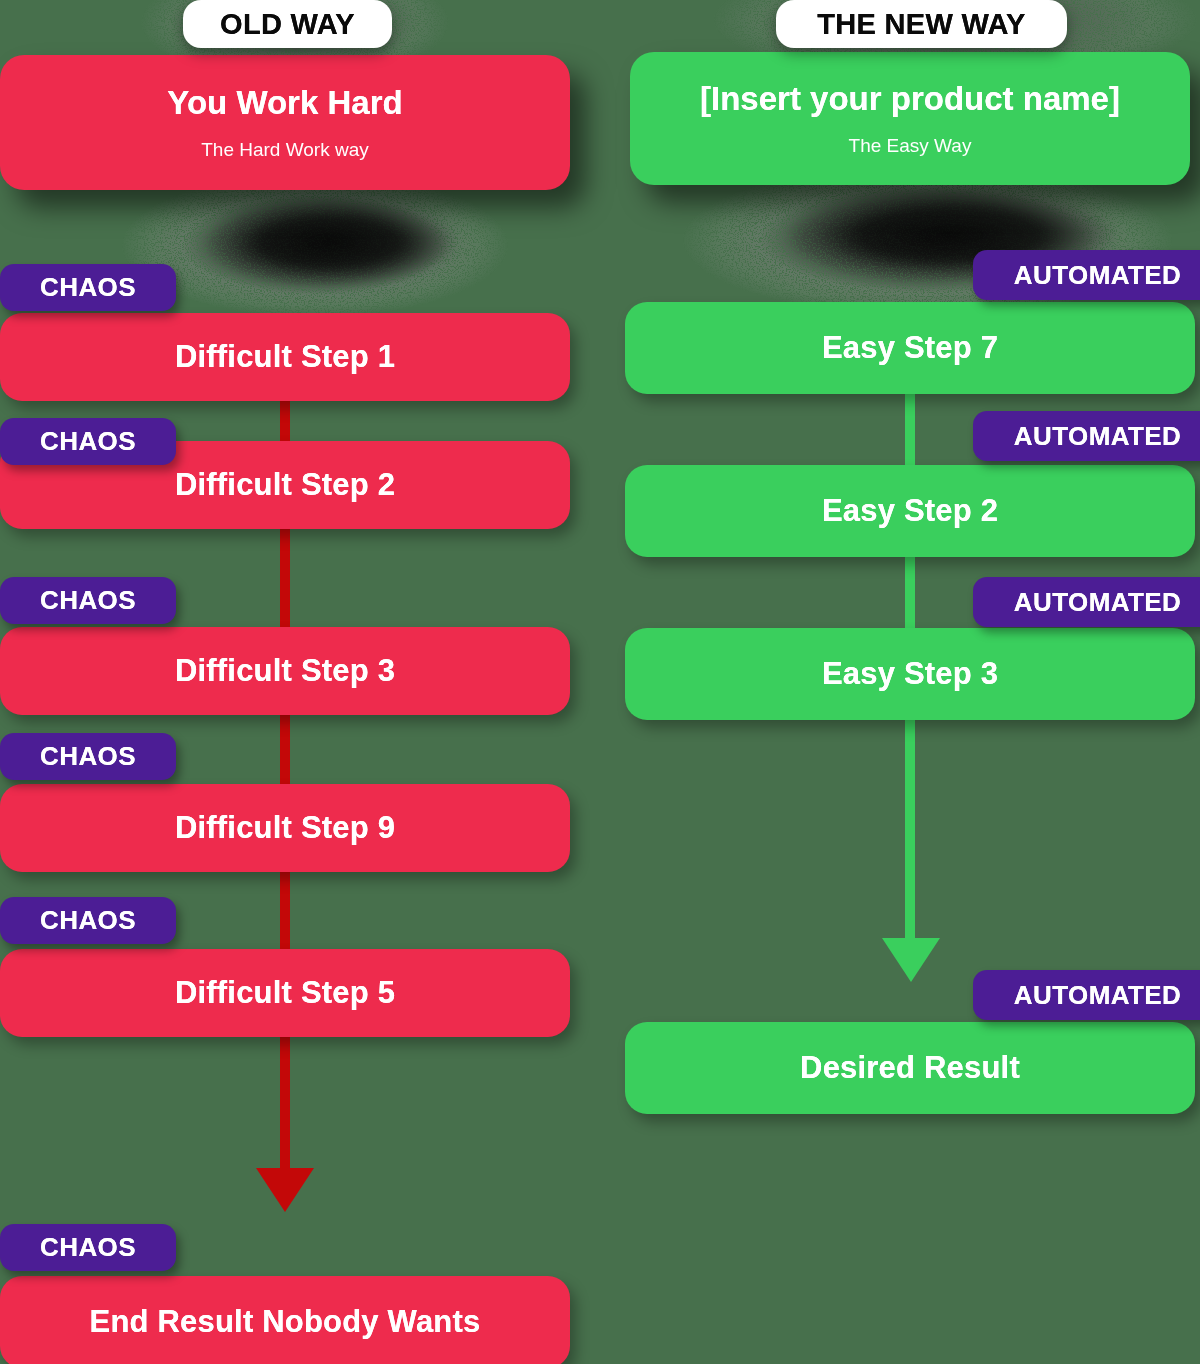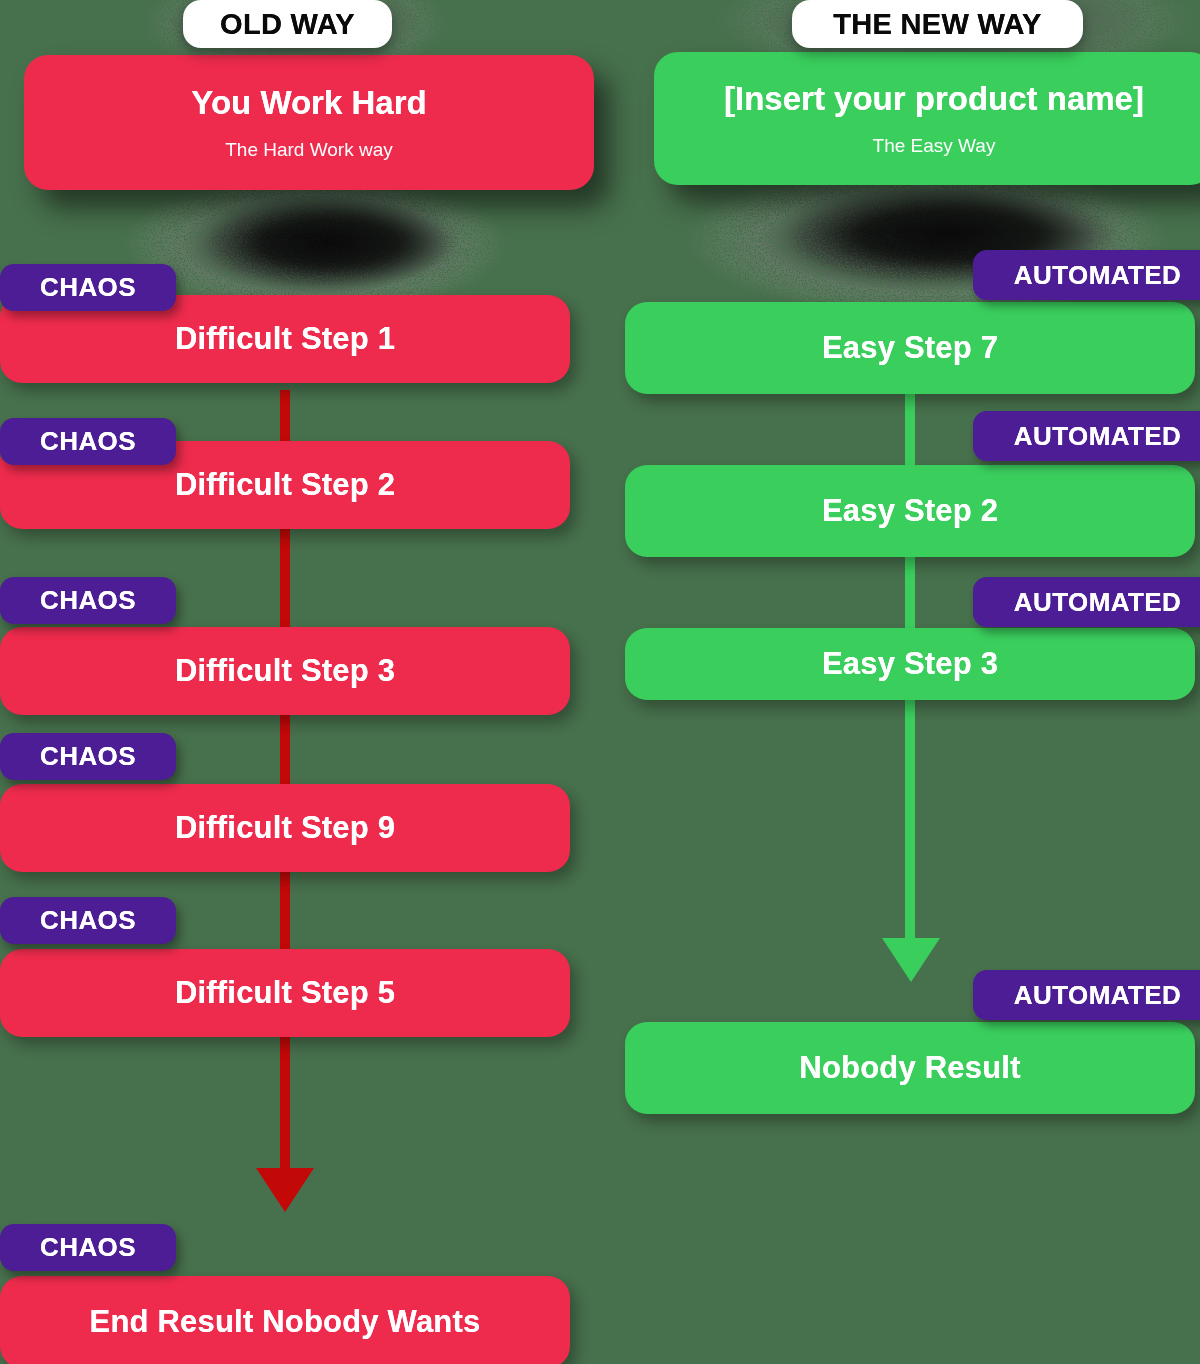--- a/index.html
+++ b/index.html
@@ -19,21 +19,20 @@
   .step{height:88px;border-radius:22px;z-index:3;box-shadow:6px 8px 14px rgba(0,0,0,0.30);}
   .leftcol{left:0;width:570px;}
   .rightcol{left:625px;width:570px;}
   .step-label{
     font-size:31px;font-weight:800;letter-spacing:0.2px;
     text-shadow:0 0 0.6px currentColor;
   }
   .header{
     z-index:5;border-radius:24px;gap:17px;
     box-shadow:16px 18px 26px rgba(0,0,0,0.50);
-    margin-left:24px;
   }
   .header-title{font-size:33px;font-weight:800;line-height:1.2;text-shadow:0 0 0.6px currentColor;}
   .header-sub{font-size:19px;font-weight:400;line-height:1.2;}
   .pill{
     position:absolute;top:0;height:48px;background:#FFFFFF;border-radius:18px;
     display:flex;align-items:center;justify-content:center;z-index:6;
     box-shadow:0 6px 14px rgba(0,0,0,0.35);
   }
   .pill span{font-size:29px;font-weight:800;color:#0A0A0A;letter-spacing:0.3px;text-shadow:0 0 0.5px currentColor;}
   .tag{
@@ -107,21 +106,21 @@
   </div>
 
   <div class="box header red-bg" style="left:0;top:55px;width:570px;height:135px">
     <div class="header-title">You Work Hard</div>
     <div class="header-sub">The Hard Work way</div>
   </div>
 
   <div class="tag chaos-tag" style="top:264px">
     <span>CHAOS</span>
   </div>
-  <div class="box step red-bg leftcol" style="top:295px">
+  <div class="box step red-bg leftcol" style="top:313px">
     <span class="step-label">Difficult Step 1</span>
   </div>
 
   <div class="tag chaos-tag" style="top:418px">
     <span>CHAOS</span>
   </div>
   <div class="box step red-bg leftcol" style="top:441px">
     <span class="step-label">Difficult Step 2</span>
   </div>
 
@@ -146,21 +145,21 @@
     <span class="step-label">Difficult Step 5</span>
   </div>
 
   <div class="tag chaos-tag" style="top:1224px">
     <span>CHAOS</span>
   </div>
   <div class="box step red-bg leftcol" style="top:1276px;height:92px">
     <span class="step-label">End Result Nobody Wants</span>
   </div>
 
-  <div class="pill" style="left:792px;width:291px">
+  <div class="pill" style="left:776px;width:291px">
     <span>THE NEW WAY</span>
   </div>
 
   <div class="box header green-bg" style="left:630px;top:52px;width:560px;height:133px">
     <div class="header-title">[Insert your product name]</div>
     <div class="header-sub">The Easy Way</div>
   </div>
 
   <div class="tag auto-tag" style="top:250px">
     <span>AUTOMATED</span>
@@ -172,24 +171,24 @@
   <div class="tag auto-tag" style="top:411px">
     <span>AUTOMATED</span>
   </div>
   <div class="box step green-bg rightcol" style="top:465px;height:92px">
     <span class="step-label">Easy Step 2</span>
   </div>
 
   <div class="tag auto-tag" style="top:577px">
     <span>AUTOMATED</span>
   </div>
-  <div class="box step green-bg rightcol" style="top:628px;height:72px">
+  <div class="box step green-bg rightcol" style="top:628px;height:92px">
     <span class="step-label">Easy Step 3</span>
   </div>
 
   <div class="tag auto-tag" style="top:970px">
     <span>AUTOMATED</span>
   </div>
   <div class="box step green-bg rightcol" style="top:1022px;height:92px">
-    <span class="step-label">Nobody Result</span>
+    <span class="step-label">Desired Result</span>
   </div>
 
 </div>
 
 </body></html>

